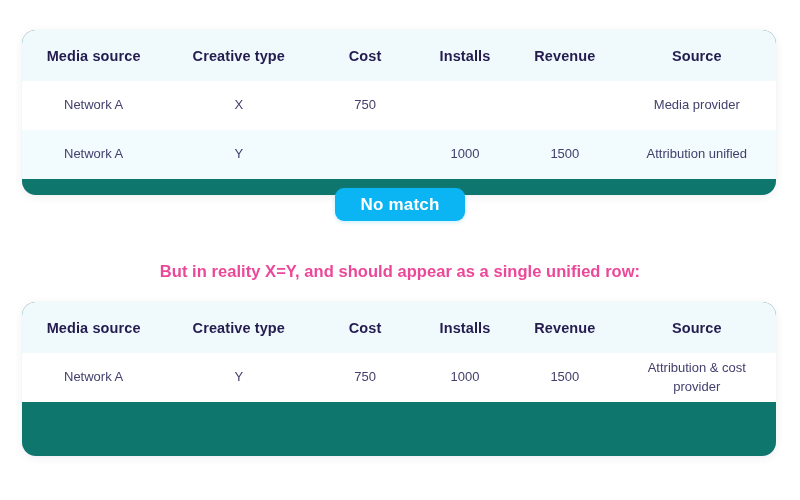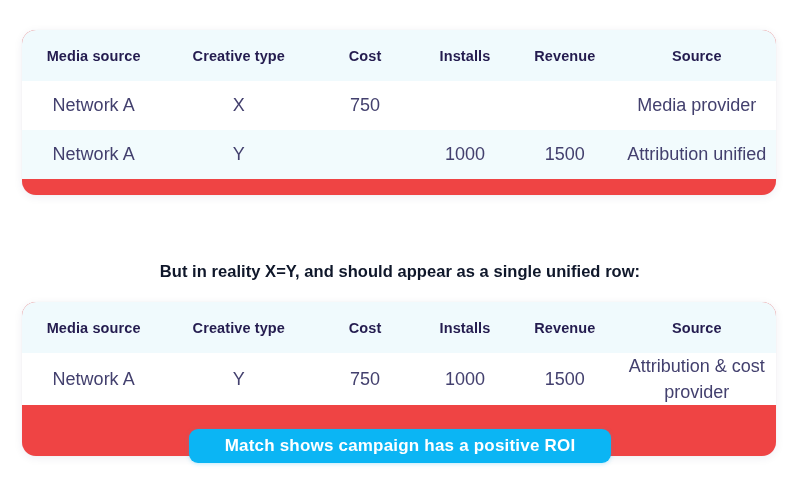--- a/index.html
+++ b/index.html
@@ -16,21 +16,21 @@
   }
 
   .stage {
     position: absolute;
     inset: 0;
   }
 
   
   .card {
     position: absolute;
-    background: #ef4444;
+    background: #0f766e;
     border-radius: 14px;
     box-shadow: 0 2px 10px rgba(36, 28, 79, 0.07),
                 0 0 1px rgba(36, 28, 79, 0.10);
     overflow: hidden;
   }
   #card-top {
     left: 22px;
     top: 30px;
     width: 754px;
     height: 165px;
@@ -59,21 +59,21 @@
   }
   table.data-table thead th {
     height: 51px;
     font-size: 14.5px;
     font-weight: bold;
     color: #241c4f;
     letter-spacing: 0.1px;
   }
   table.data-table tbody td {
     height: 49px;
-    font-size: 18px;
+    font-size: 13px;
     font-weight: normal;
     color: #43406e;
     line-height: 1.45;
   }
   tr.row-alt {
     background: #f2fbfd;
   }
   tr.row-plain {
     background: #ffffff;
   }
@@ -122,21 +122,21 @@
 
   
   #caption {
     position: absolute;
     left: 0;
     right: 0;
     top: 262px;
     text-align: center;
     font-size: 16.5px;
     font-weight: bold;
-    color: #0f172a;
+    color: #ec4899;
     letter-spacing: 0.05px;
   }
 </style>
 </head>
 <body>
 
 <div class="stage">
 
   <div class="card" id="card-top">
     <table class="data-table">
@@ -208,20 +208,23 @@
             <div class="cell-wrap">1500</div>
           </td>
           <td>
             <div class="cell-wrap">Attribution unified</div>
           </td>
         </tr>
       </tbody>
     </table>
   </div>
 
+  <div class="badge" id="badge-no-match">
+    <span>No match</span>
+  </div>
 
   <div id="caption">But in reality X=Y, and should appear as a single unified row:</div>
 
   <div class="card" id="card-bottom">
     <table class="data-table">
       <colgroup>
         <col class="c-media">
           <col class="c-creative">
           <col class="c-cost">
         <col class="c-installs">
@@ -268,17 +271,14 @@
             <div class="cell-wrap">1500</div>
           </td>
           <td>
             <div class="cell-wrap">Attribution &amp; cost provider</div>
           </td>
         </tr>
       </tbody>
     </table>
   </div>
 
-  <div class="badge" id="badge-match-roi">
-    <span>Match shows campaign has a positive ROI</span>
-  </div>
 
 </div>
 
 </body></html>

